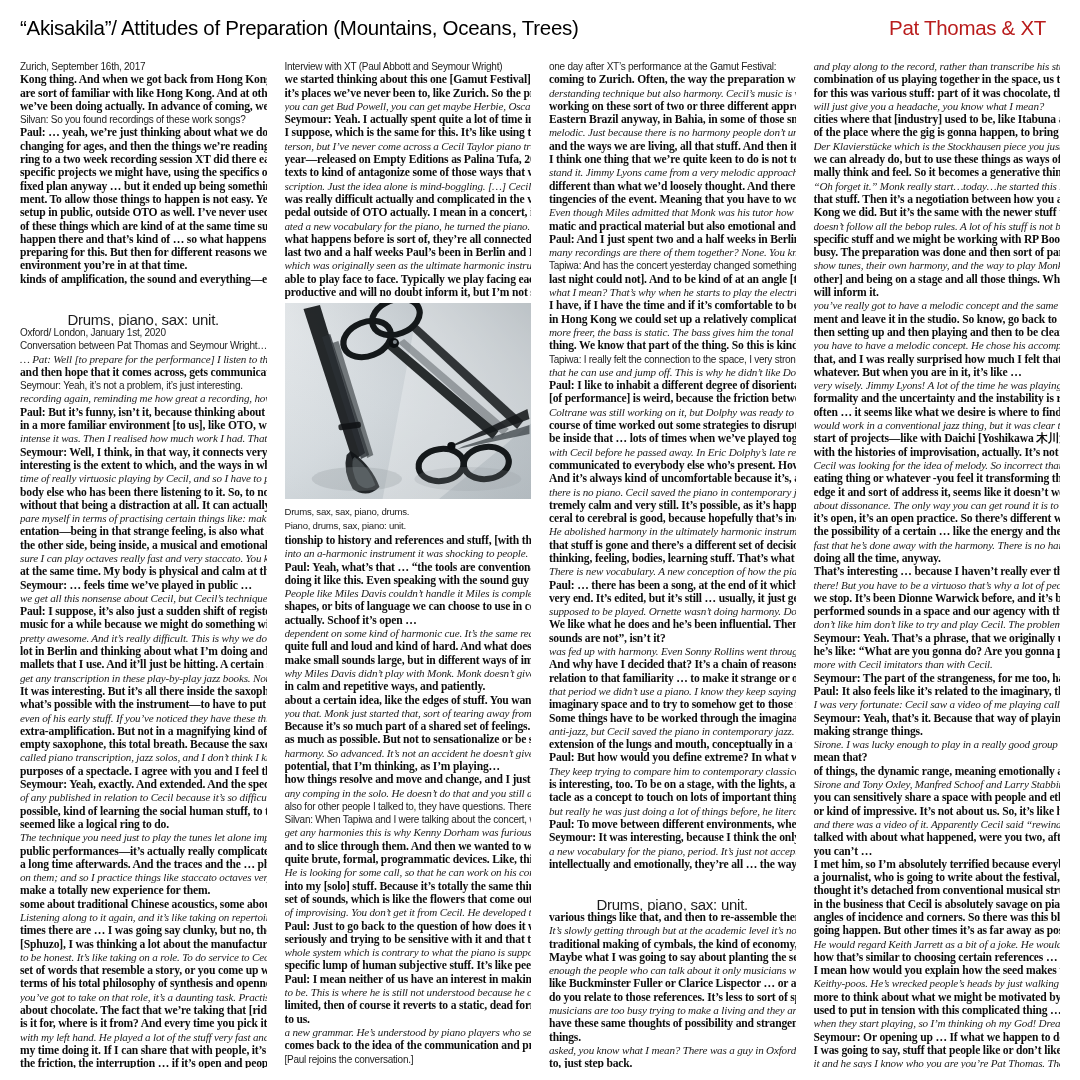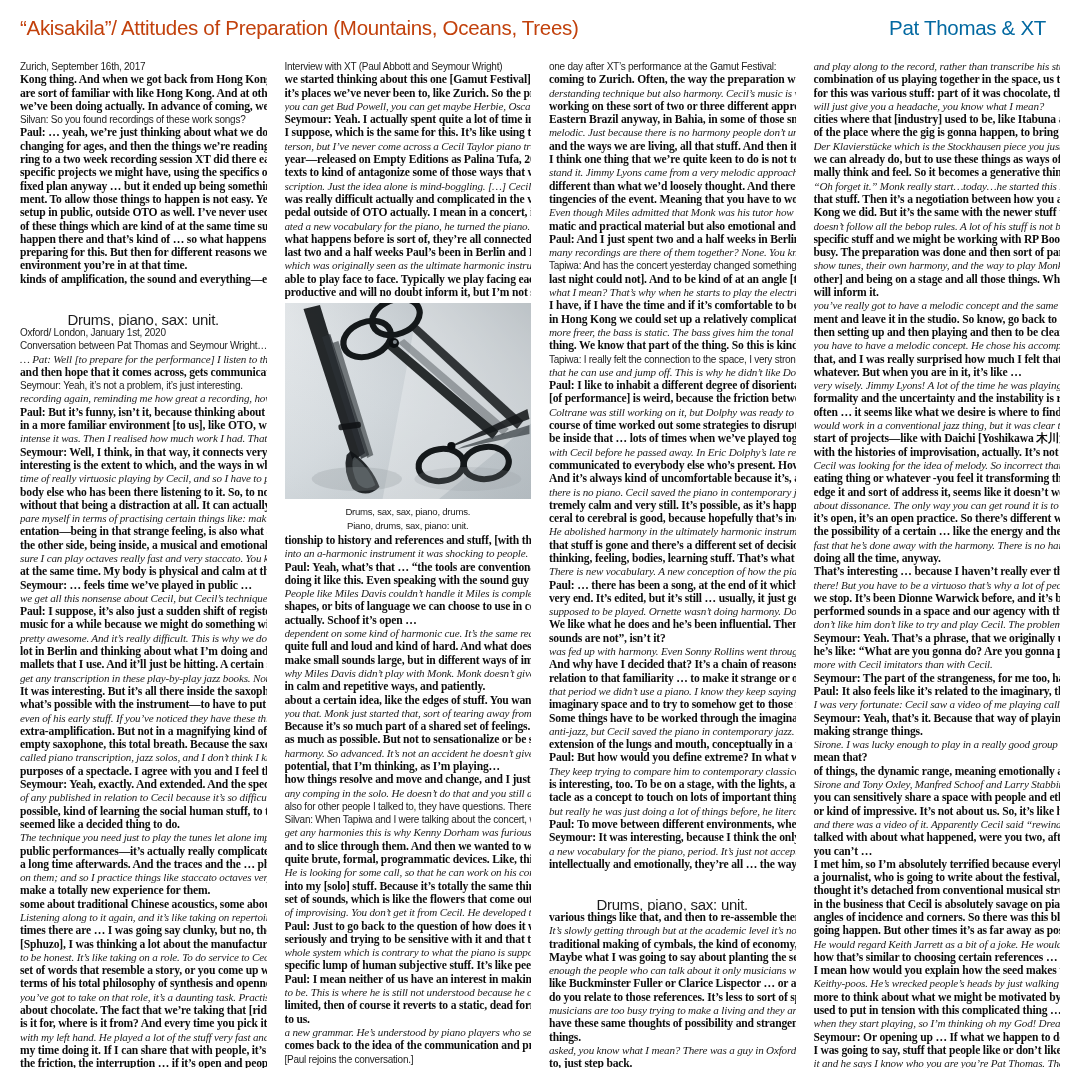--- a/index.html
+++ b/index.html
@@ -26,30 +26,30 @@
     justify-content:space-between;
     height:34px;
     margin-bottom:10px;
   }
   .masthead-title{
     font-family:"Liberation Sans", sans-serif;
     font-size:20.5px;
     letter-spacing:-0.3px;
     font-weight:400;
     white-space:nowrap;
-    color:#c2410c;
+    color:#000000;
   }
   .masthead-artist{
     font-family:"Liberation Sans", sans-serif;
     font-size:20.5px;
     letter-spacing:-0.3px;
     font-weight:400;
     white-space:nowrap;
     margin-right:14px;
-    color:#0369a1;
+    color:#b91c1c;
   }
 
   
   .columns{
     display:grid;
     grid-template-columns:repeat(4, 1fr);
     column-gap:18px;
     height:1008px;
     align-items:start;
   }
@@ -107,21 +107,21 @@
     width:100%;
     margin:4px 0 2px 0;
   }
   .photo{
     width:100%;
     height:196px;
     display:block;
     background:#d8dde0;
   }
   .photo-caption{
-    text-align:center;
+    text-align:left;
     font-family:"Liberation Sans", sans-serif;
     font-size:9.6px;
     line-height:13.3px;
     letter-spacing:-0.25px;
     color:#1c1c1c;
     padding-top:6px;
   }
 </style>
 </head>
 <body>
@@ -184,21 +184,21 @@
         <span class="ln roman">It was interesting. But it’s all there inside the saxophone anyway,</span>
         <span class="ln roman">what’s possible with the instrument—to have to put that into an</span>
         <span class="ln italic">even of his early stuff. If you’ve noticed they have these things</span>
         <span class="ln roman">extra-amplification. But not in a magnifying kind of sense, to</span>
         <span class="ln roman">empty saxophone, this total breath. Because the saxophone is an</span>
         <span class="ln italic">called piano transcription, jazz solos, and I don’t think I know</span>
         <span class="ln roman">purposes of a spectacle. I agree with you and I feel the same way</span>
         <span class="ln roman">Seymour: Yeah, exactly. And extended. And the spectacle thing</span>
         <span class="ln italic">of any published in relation to Cecil because it’s so difficult.</span>
         <span class="ln roman">possible, kind of learning the social human stuff, to test aesthetics</span>
-        <span class="ln roman">seemed like a decided thing to do.</span>
+        <span class="ln roman">seemed like a logical ring to do.</span>
         <span class="ln italic">The technique you need just to play the tunes let alone improvise</span>
         <span class="ln roman">public performances—it’s actually really complicated to know</span>
         <span class="ln roman">a long time afterwards. And the traces and the … physically,</span>
         <span class="ln italic">on them; and so I practice things like staccato octaves very fast.</span>
         <span class="ln roman">make a totally new experience for them.</span>
         <span class="ln roman">some about traditional Chinese acoustics, some about pulse and</span>
         <span class="ln italic">Listening along to it again, and it’s like taking on repertoire,</span>
         <span class="ln roman">times there are … I was going say clunky, but no, there are actually</span>
         <span class="ln roman">[Sphuzo], I was thinking a lot about the manufacturing state, the</span>
         <span class="ln italic">to be honest. It’s like taking on a role. To do service to Cecil Taylor</span>

